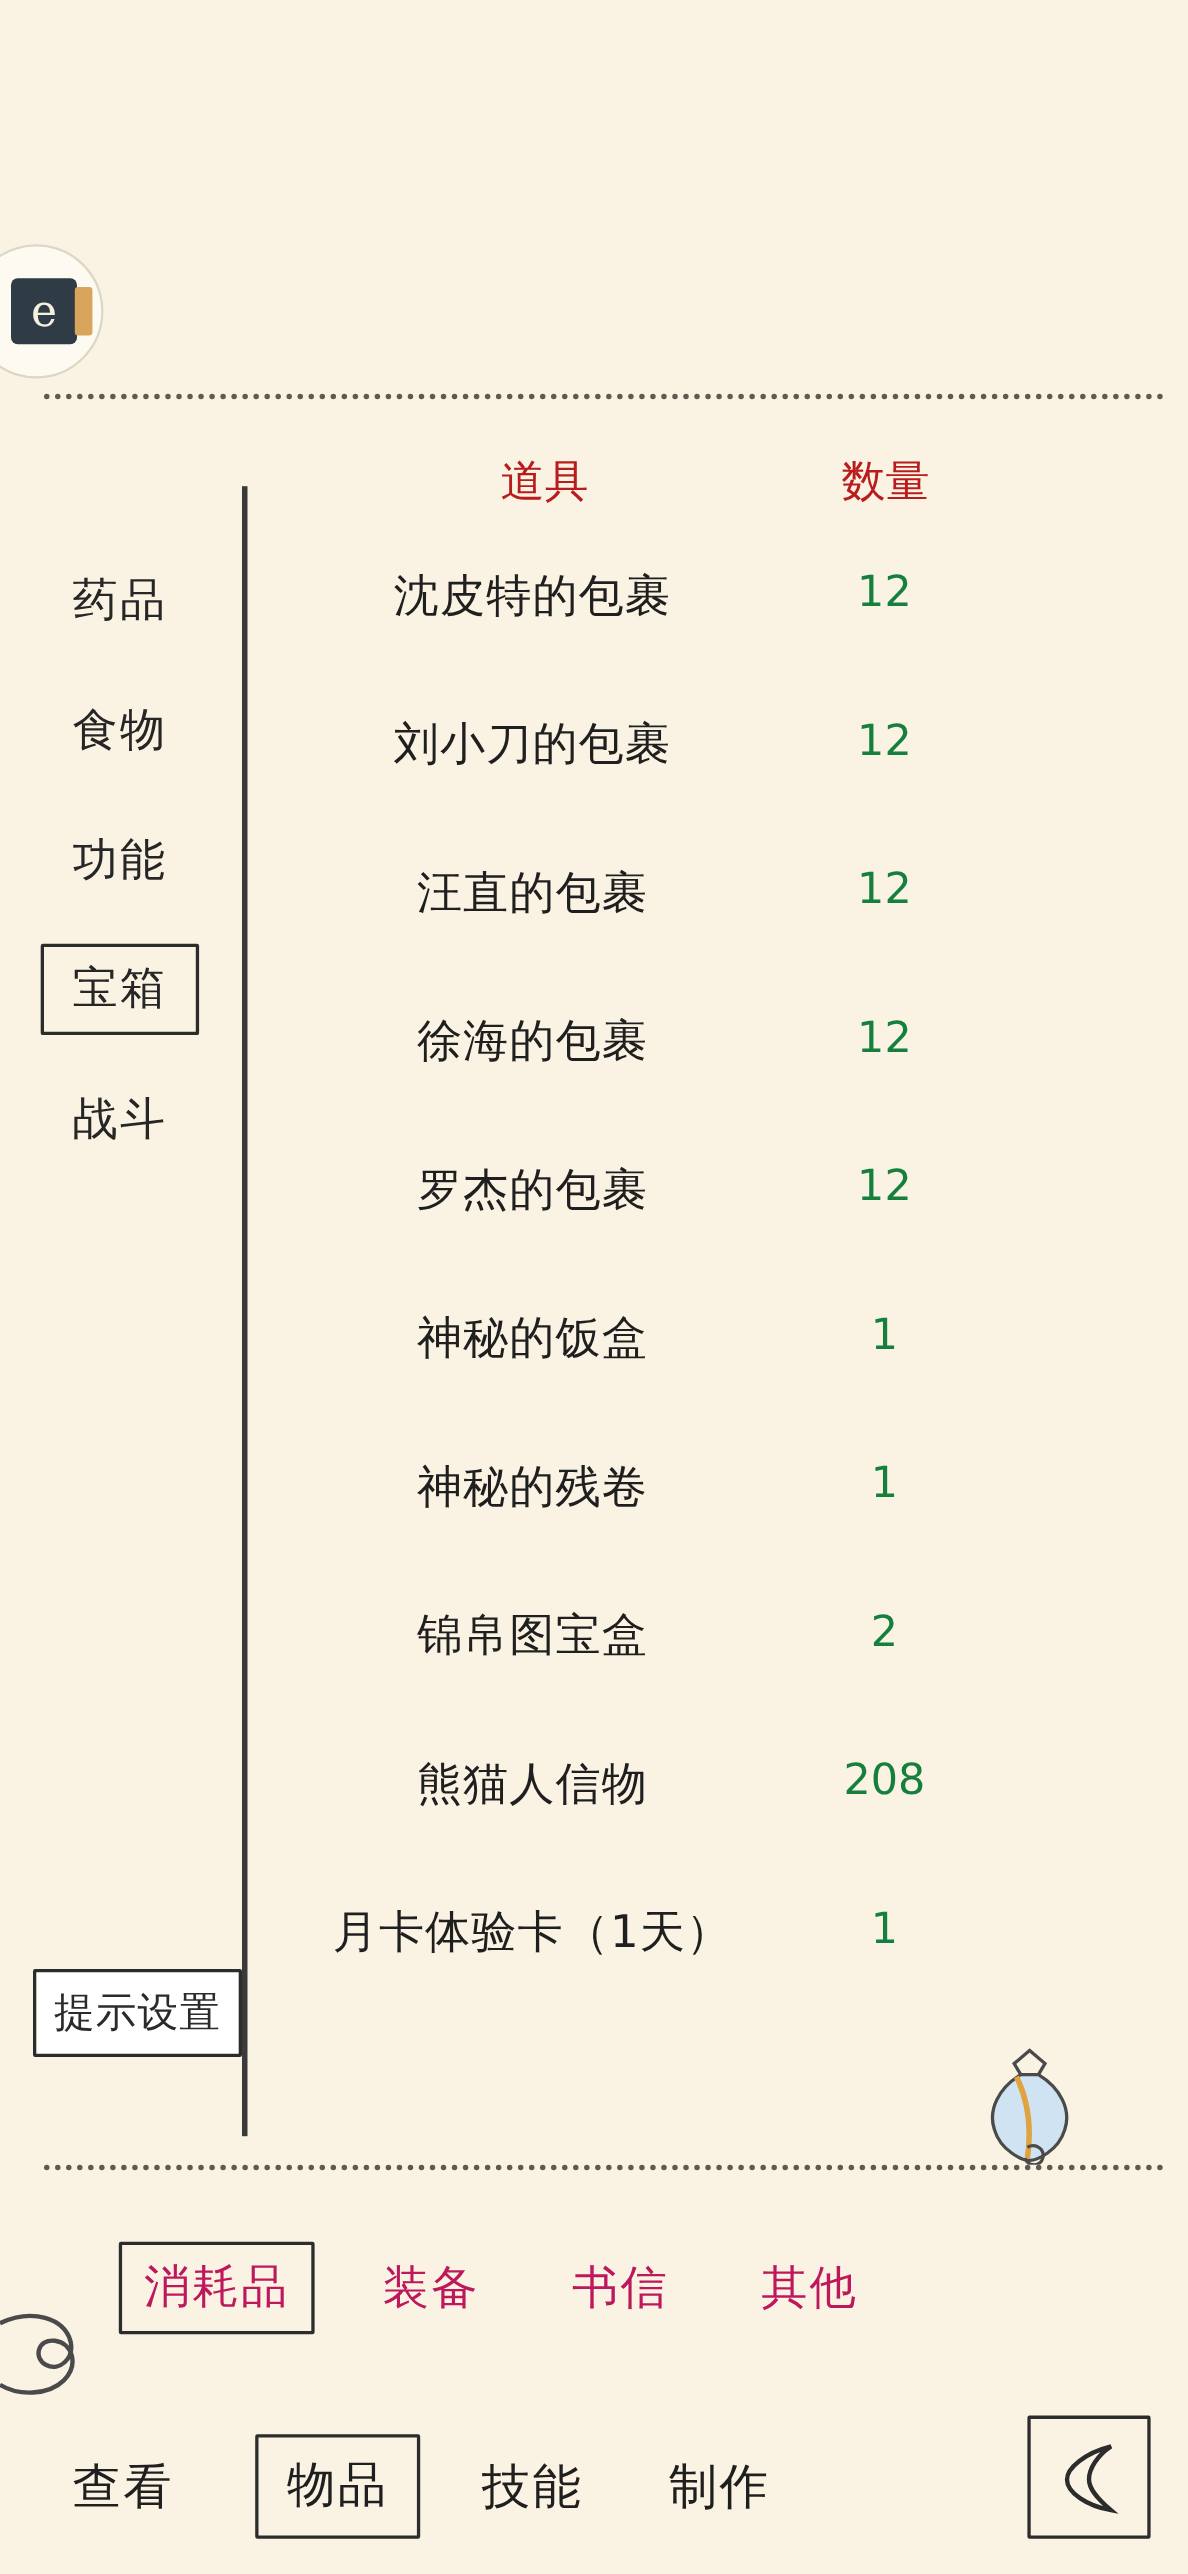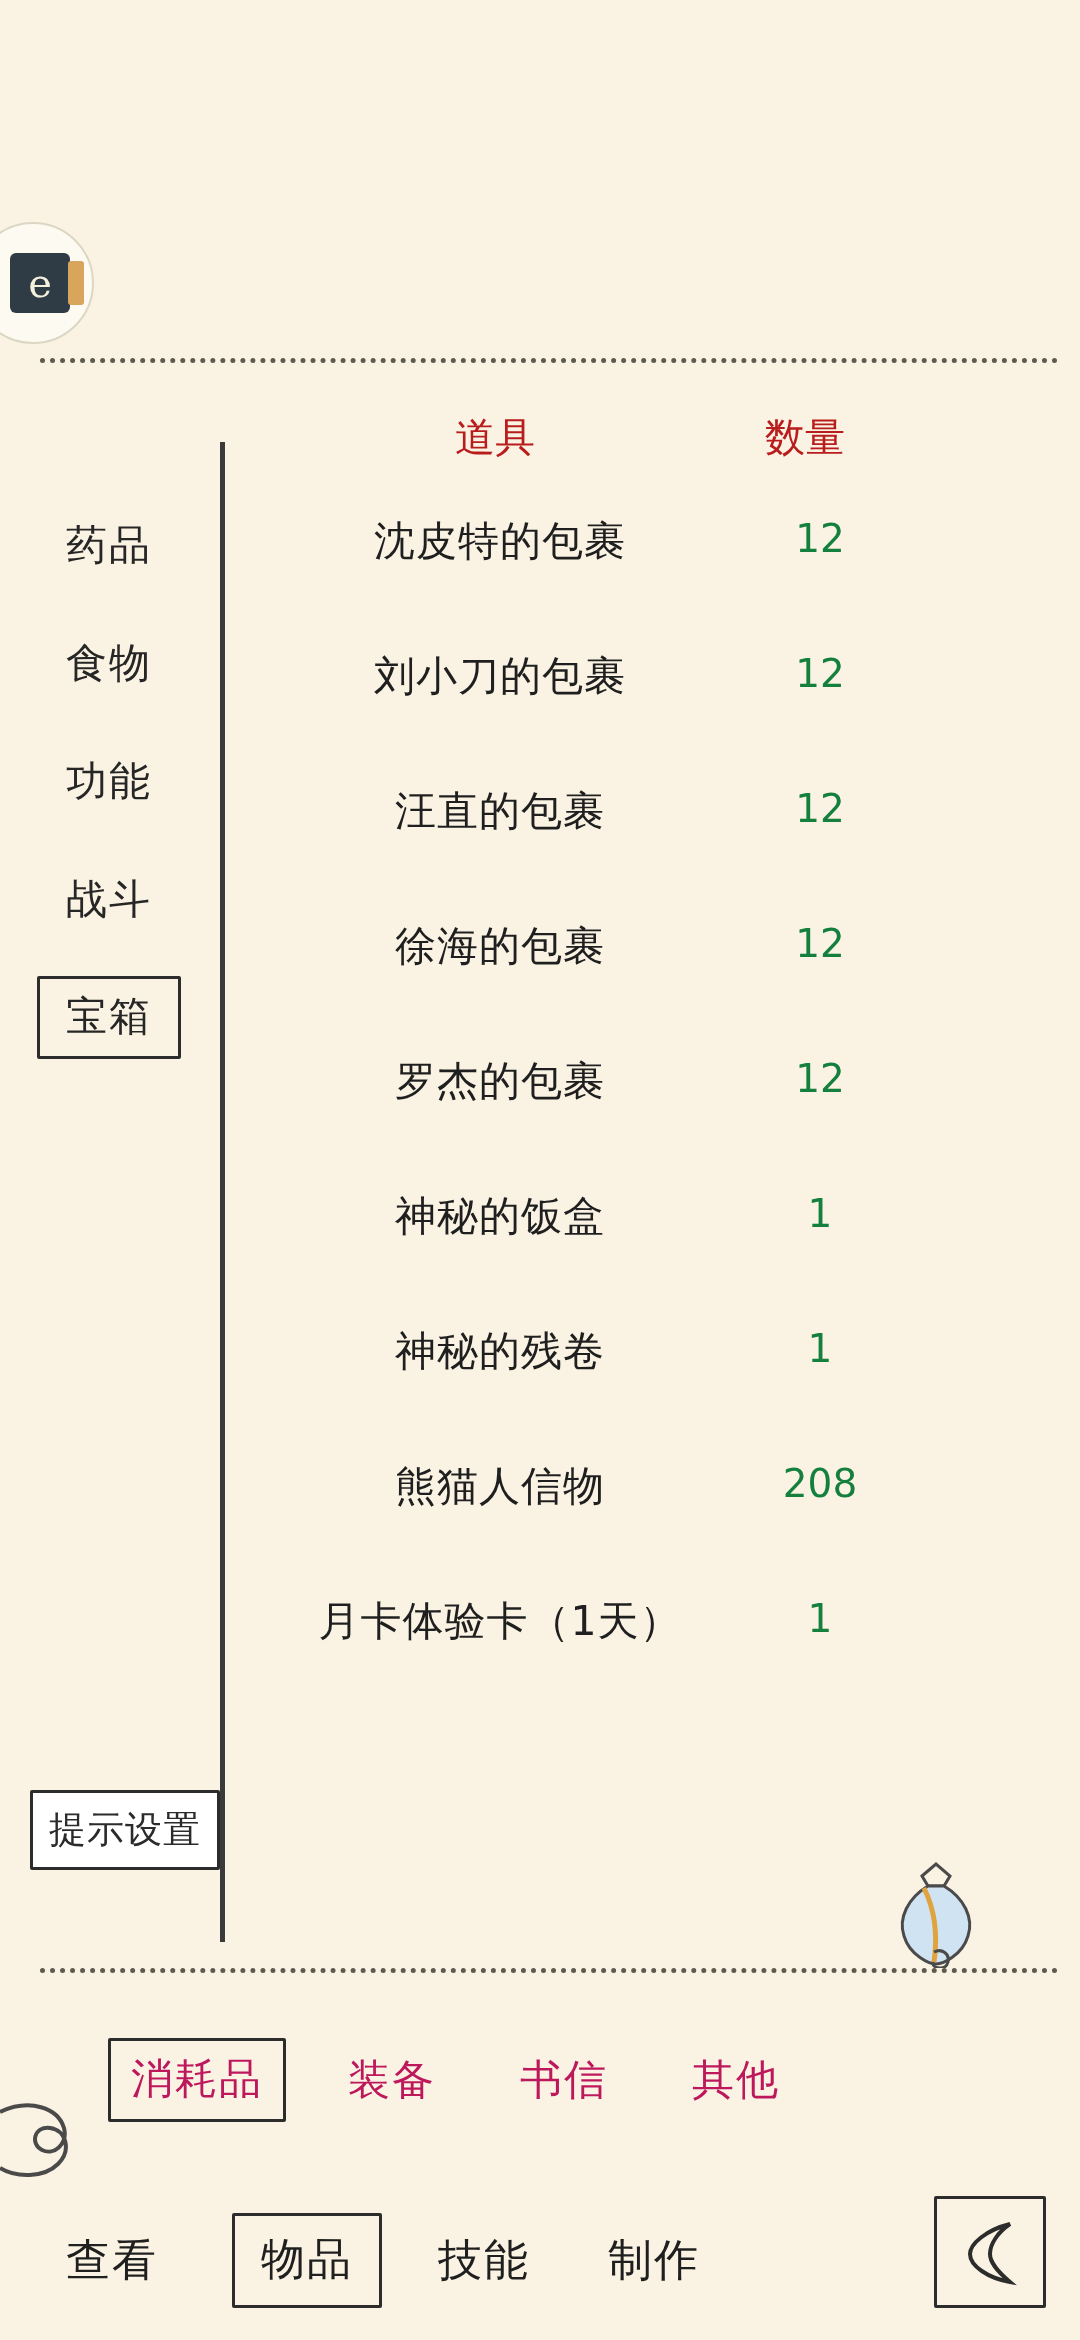--- a/index.html
+++ b/index.html
@@ -130,21 +130,21 @@
     position: absolute;
     font-size: 40px;
     color: #b91c1c;
   }
   .th-item { left: 215px; }
   .th-count { left: 525px; }
 
   .item-list {
     position: absolute;
     top: 492px;
-    left: 240px;
+    left: 224px;
     width: 840px;
   }
   .item-row {
     position: relative;
     height: 135px;
   }
   .item-name {
     position: absolute;
     left: 0;
     width: 520px;
@@ -261,25 +261,25 @@
   <div class="cat-rail">
     <div class="cat-item">
       <span>药品</span>
     </div>
     <div class="cat-item">
       <span>食物</span>
     </div>
     <div class="cat-item">
       <span>功能</span>
     </div>
+    <div class="cat-item selected">
+      <span class="boxed">宝箱</span>
+    </div>
     <div class="cat-item">
       <span>战斗</span>
-    </div>
-    <div class="cat-item selected">
-      <span class="boxed">宝箱</span>
     </div>
   </div>
 
   <div class="v-divider"></div>
 
   <div class="hint-btn">
     <span>提示设置</span>
   </div>
 
   <div class="table-head">
@@ -308,20 +308,24 @@
       <div class="item-name">罗杰的包裹</div>
       <div class="item-count">12</div>
     </div>
     <div class="item-row">
       <div class="item-name">神秘的饭盒</div>
       <div class="item-count">1</div>
     </div>
     <div class="item-row">
       <div class="item-name">神秘的残卷</div>
       <div class="item-count">1</div>
+    </div>
+    <div class="item-row">
+      <div class="item-name">锦帛图宝盒</div>
+      <div class="item-count">2</div>
     </div>
     <div class="item-row">
       <div class="item-name">熊猫人信物</div>
       <div class="item-count">208</div>
     </div>
     <div class="item-row">
       <div class="item-name">月卡体验卡（1天）</div>
       <div class="item-count">1</div>
     </div>
   </div>

